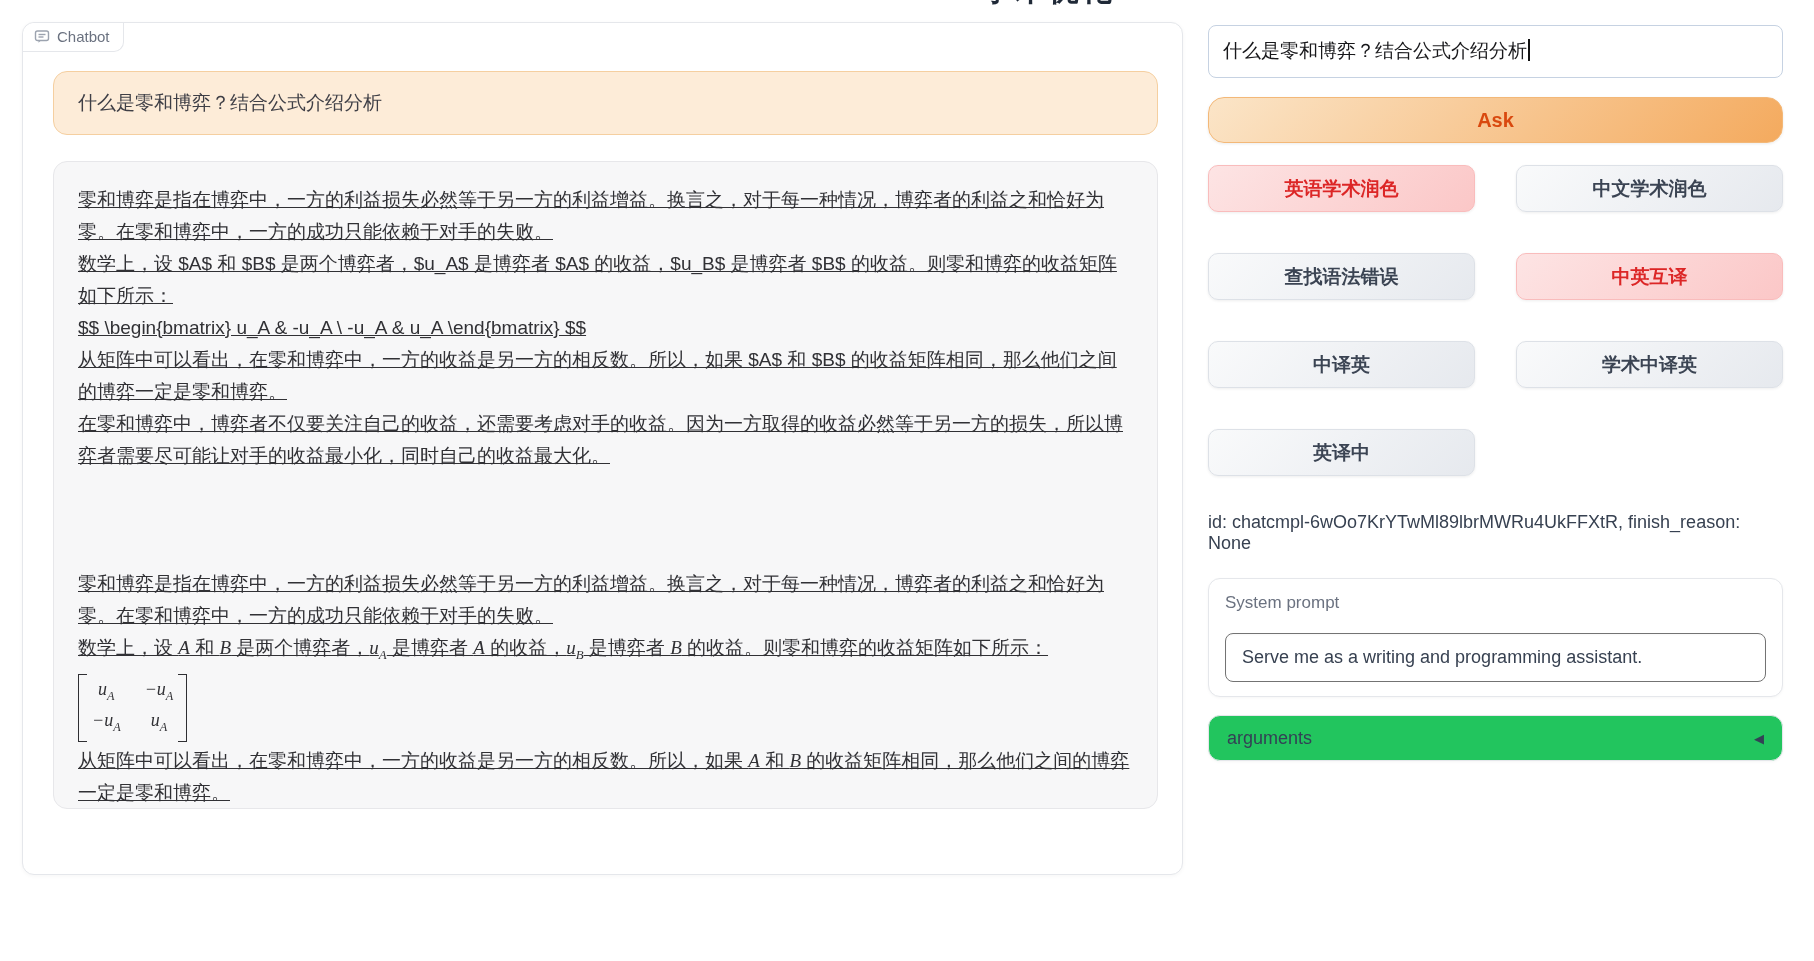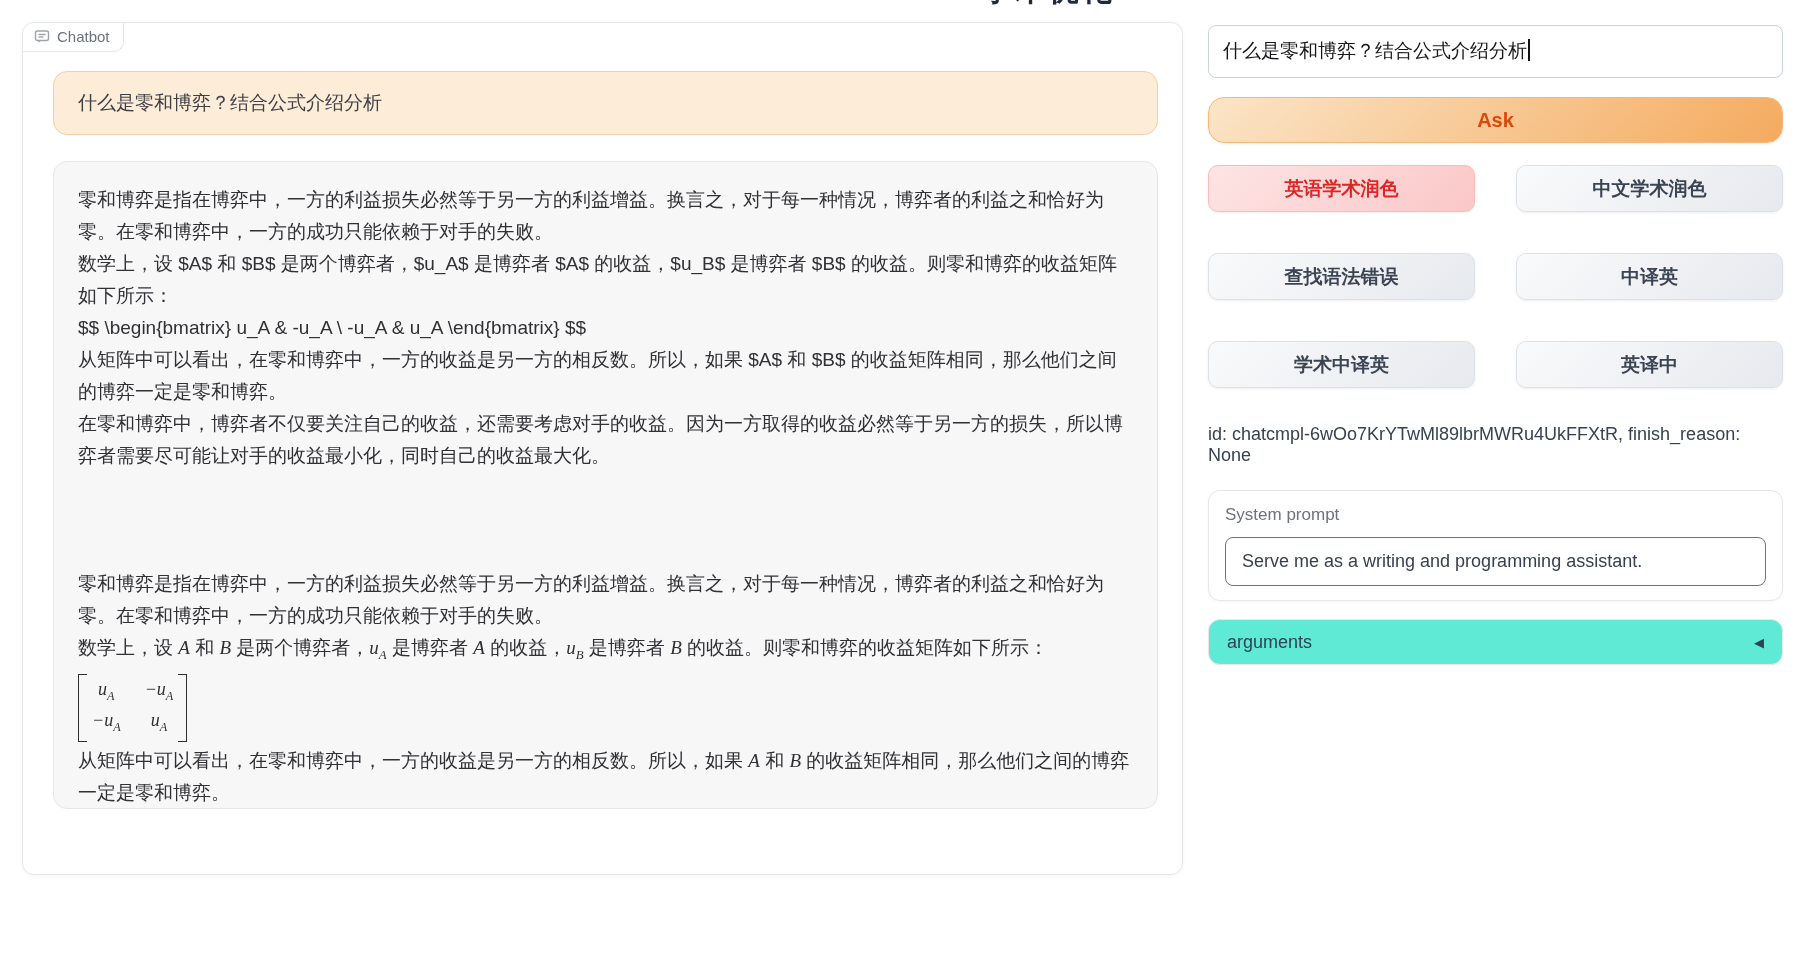--- a/index.html
+++ b/index.html
@@ -25,21 +25,21 @@
     color: var(--label-gray,#6b7280); font-size: 15px; }
   .chat-label svg { display: block; }
 
   .user-bubble { position: absolute; left: 30px; right: 24px; top: 48px; height: 64px;
     background: var(--user-bubble-bg,#fdecd8); border: 1px solid var(--user-bubble-border,#f5cfa0);
     border-radius: 14px; display: flex; align-items: center; padding: 0 24px;
     font-size: 19px; color: #3f3f46; }
 
   .bot-box { position: absolute; left: 30px; right: 24px; top: 138px; height: 648px;
     background: var(--bot-bg,#f7f7f8); border: 1px solid #e7e7ea; border-radius: 14px;
-    padding: 22px 24px; font-size: 19px; line-height: 32px; color: #313135; overflow: hidden; }
+    padding: 22px 24px; font-size: 19px; line-height: 32px; color: #313135; overflow: hidden; text-decoration: underline; }
   .mline { min-height: 32px; }
   .mgap  { height: 96px; }
   .mvar { font-family: "Liberation Serif", "DejaVu Serif", serif; font-style: italic; }
   .mvar sub { font-size: 68%; }
   .bmatrix { display: inline-block; position: relative; padding: 3px 14px; margin: 3px 0;
     line-height: 24px; vertical-align: top; }
   .bmatrix::before, .bmatrix::after { content: ""; position: absolute; top: 0; bottom: 0;
     width: 8px; border: 1.6px solid #2f2f33; }
   .bmatrix::before { left: 0; border-right: none; }
   .bmatrix::after  { right: 0; border-left: none; }
@@ -69,25 +69,25 @@
     background: linear-gradient(135deg, var(--gray-grad-top,#f9fafb) 0%, var(--gray-grad-bottom,#e6e9ee) 100%);
     border: 1px solid #dde1e7; color: var(--btn-text-dark,#3b4453); }
   .fbtn.red {
     background: linear-gradient(135deg, var(--red-grad-top,#fde4e4) 0%, var(--red-grad-bottom,#fbc7c7) 100%);
     border: 1px solid #f9bcbc; color: var(--red-text,#dc2626); }
 
   .status-line { margin-top: 36px; font-size: 18px; color: #374151; }
 
   .sys-group { margin-top: 24px; background: #fff; border: 1px solid var(--border-gray,#e5e7eb);
     border-radius: 12px; padding: 14px 16px; box-shadow: 0 1px 3px rgba(0,0,0,.04); }
-  .sys-label { font-size: 17px; color: var(--label-gray,#6b7280); margin-bottom: 12px; }
+  .sys-label { font-size: 17px; color: var(--label-gray,#6b7280); margin-bottom: 20px; }
   .sys-input { border: 1px solid #737373; border-radius: 8px; padding: 13px 16px;
     font-size: 18px; color: #374151; background: #fff; box-shadow: inset 0 1px 2px rgba(0,0,0,.03); }
 
-  .acc { margin-top: 18px; height: 46px; background: #5eead4;
+  .acc { margin-top: 18px; height: 46px; background: #22c55e;
     border: 1px solid var(--border-gray,#e5e7eb); border-radius: 12px; display: flex;
     align-items: center; justify-content: space-between; padding: 0 18px; cursor: pointer;
     box-shadow: 0 1px 3px rgba(0,0,0,.04); }
   .acc-label { font-size: 18px; color: #334155; }
   .acc-icon { font-size: 13px; color: #334155; }
 </style>
 </head>
 <body>
 
 <div id="stage">
@@ -138,20 +138,21 @@
     <div class="q-input">
       <span>什么是零和博弈？结合公式介绍分析</span><span class="caret"></span>
     </div>
 
     <button class="ask-btn">Ask</button>
 
     <div class="fgrid">
         <button class="fbtn red">英语学术润色</button>
         <button class="fbtn secondary">中文学术润色</button>
         <button class="fbtn secondary">查找语法错误</button>
+        <button class="fbtn red">中英互译</button>
         <button class="fbtn secondary">中译英</button>
         <button class="fbtn secondary">学术中译英</button>
         <button class="fbtn secondary">英译中</button>
       </div>
 
     <div class="status-line">id: chatcmpl-6wOo7KrYTwMl89lbrMWRu4UkFFXtR, finish_reason: None</div>
 
     <div class="sys-group">
       <div class="sys-label">System prompt</div>
       <div class="sys-input">Serve me as a writing and programming assistant.</div>

